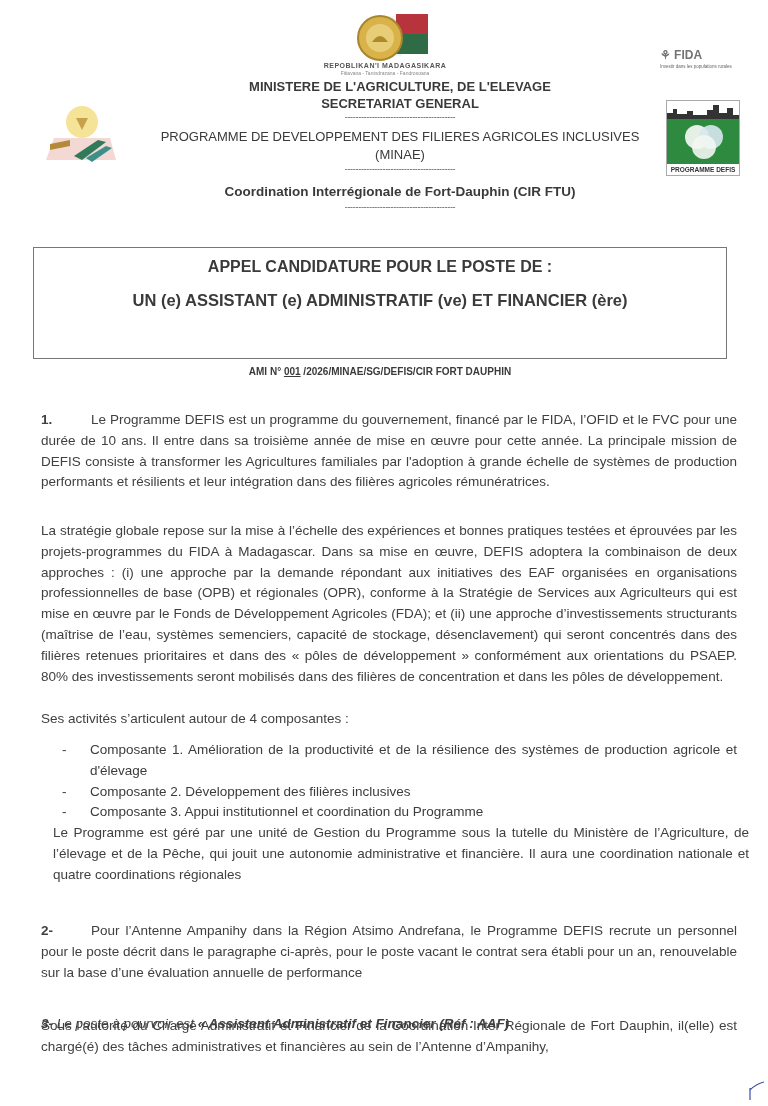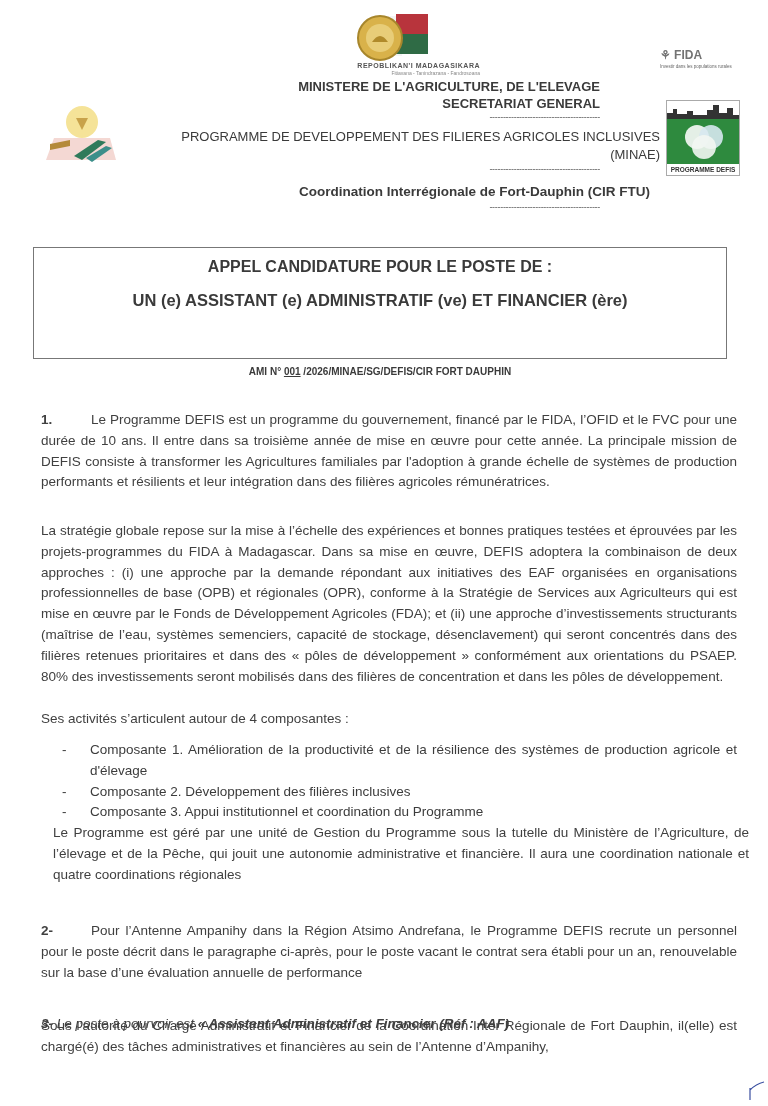--- a/index.html
+++ b/index.html
@@ -1,18 +1,18 @@
 <!DOCTYPE html>
 <html><head>
 <meta charset="utf-8">
 <style>
   html, body { margin: 0; padding: 0; background: #ffffff; }
   body { width: 768px; height: 1106px; position: relative; overflow: hidden; color: #3a3a3a; font-family: "Liberation Sans", sans-serif; }
   .abs { position: absolute; }
-  .center { text-align: right; }
+  .center { text-align: center; }
 
   
   #emblem { left: 350px; top: 12px; width: 80px; height: 52px; }
   #repub { left: 290px; top: 62px; width: 190px; font-size: 7px; font-weight: bold; letter-spacing: 0.5px; color: #555; }
   #repub-sub { left: 290px; top: 70px; width: 190px; font-size: 5px; color: #888; }
   #ministry { left: 200px; top: 79px; width: 400px; font-size: 13px; font-weight: bold; color: #3a3a3a; }
   #secretariat { left: 200px; top: 96px; width: 400px; font-size: 13px; font-weight: bold; }
   .dash { font-size: 9px; color: #555; letter-spacing: -0.3px; line-height: 9px; }
   #dash1 { left: 200px; top: 113px; width: 400px; }
   #programme { left: 140px; top: 129px; width: 520px; font-size: 13px; color: #3a3a3a; }

